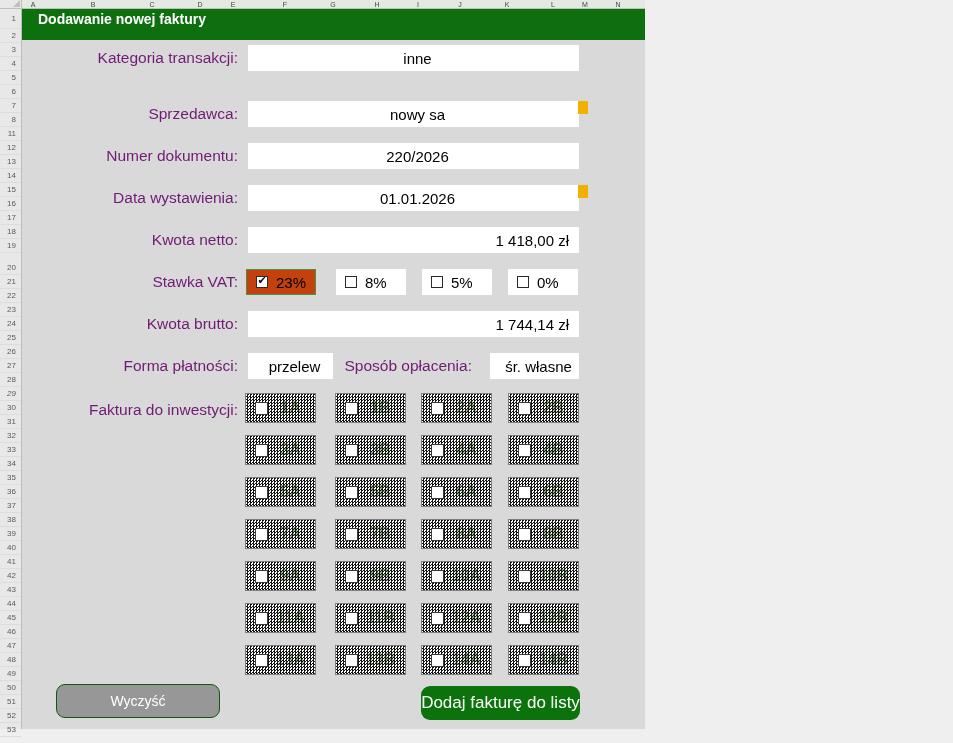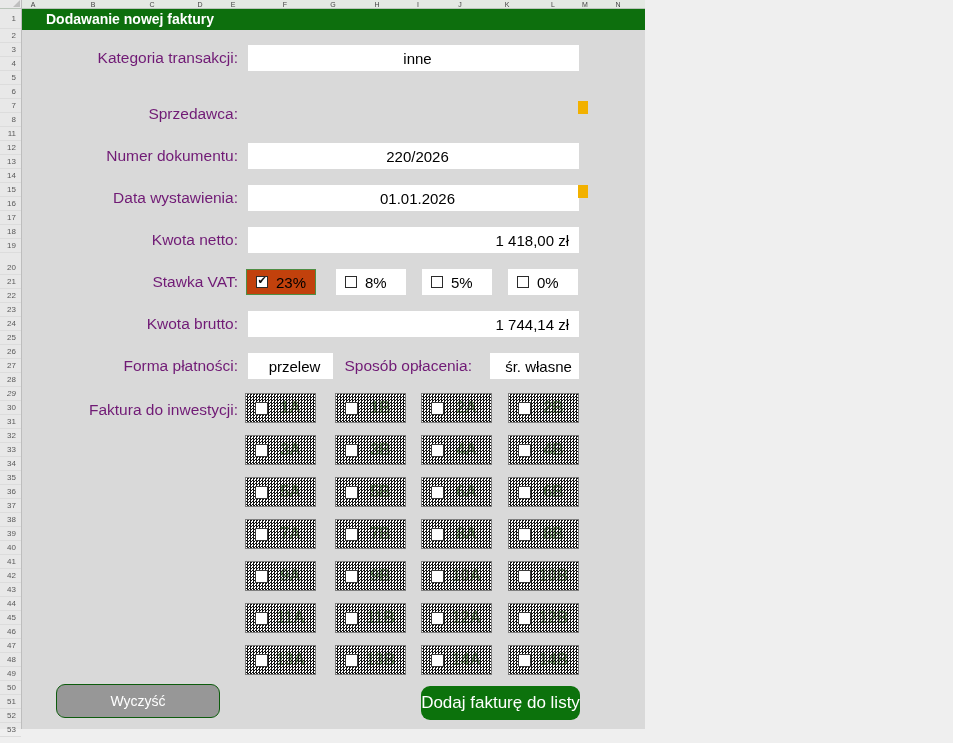--- a/index.html
+++ b/index.html
@@ -10,21 +10,21 @@
   
   .sheet { position:absolute; left:22px; top:9px; width:623px; height:720px; background:#d9d9d9; }
   .col-headers { position:absolute; left:22px; top:0; width:623px; height:9px; background:#e4e9e3; border-bottom:1px solid #b9c4b9; }
   .col-headers span { position:absolute; top:0; width:18px; height:9px; font-size:7px; line-height:9px; text-align:center; color:#444; }
   .row-headers { position:absolute; left:0; top:9px; width:22px; height:720px; background:#e8e8e8; border-right:1px solid #bdbdbd; }
   .row-headers div { width:100%; text-align:right; padding-right:5px; font-size:8px; color:#5a5a5a; border-bottom:1px solid #dcdcdc; }
   .corner { position:absolute; left:0; top:0; width:22px; height:9px; background:#e8e8e8; border-right:1px solid #bdbdbd; border-bottom:1px solid #b9c4b9; }
   .corner .tri { position:absolute; right:1px; bottom:1px; width:0; height:0; border-left:7px solid transparent; border-bottom:7px solid #bfbfbf; }
 
   
-  .titlebar { position:absolute; left:22px; top:9px; width:623px; height:21px; background:#0d6f0d; color:#fff; font-weight:bold; font-size:14px; line-height:21px; padding-left:24px; }
+  .titlebar { position:absolute; left:22px; top:9px; width:623px; height:31px; background:#0d6f0d; color:#fff; font-weight:bold; font-size:14px; line-height:21px; padding-left:16px; }
 
   
   .flabel { position:absolute; left:30px; width:208px; height:20px; font-size:15.5px; line-height:20px; text-align:right; color:#701a75; }
   .field { position:absolute; left:248px; width:331px; height:26px; background:#fff; font-size:15px; color:#000; display:flex; align-items:center; justify-content:center;padding-left:8px; }
   .field.right { justify-content:flex-end; padding-right:10px; }
   .marker { position:absolute; left:578px; width:10px; height:13px; background:#f2b100; }
 
   
   .cb { position:relative; display:inline-block; width:12px; height:12px; background:#fff; border:1.5px solid #2b2b2b; flex:none; }
   .cb.checked::after { content:"✔"; position:absolute; left:-1px; top:-3px; width:12px; font-size:11px; font-weight:bold; color:#111; line-height:12px; }
@@ -128,20 +128,21 @@
     </div>
 
   <div class="titlebar">
     <span>Dodawanie nowej faktury</span>
   </div>
 
   <div class="flabel" style="top:48px">Kategoria transakcji:</div>
   <div class="field" style="top:45px">inne</div>
 
   <div class="flabel" style="top:104px">Sprzedawca:</div>
+  <div class="field" style="top:101px">nowy sa</div>
   <div class="marker" style="top:101px"></div>
 
   <div class="flabel" style="top:146px">Numer dokumentu:</div>
   <div class="field" style="top:143px">220/2026</div>
 
   <div class="flabel" style="top:188px">Data wystawienia:</div>
   <div class="field" style="top:185px">01.01.2026</div>
   <div class="marker" style="top:185px"></div>
 
   <div class="flabel" style="top:230px">Kwota netto:</div>

